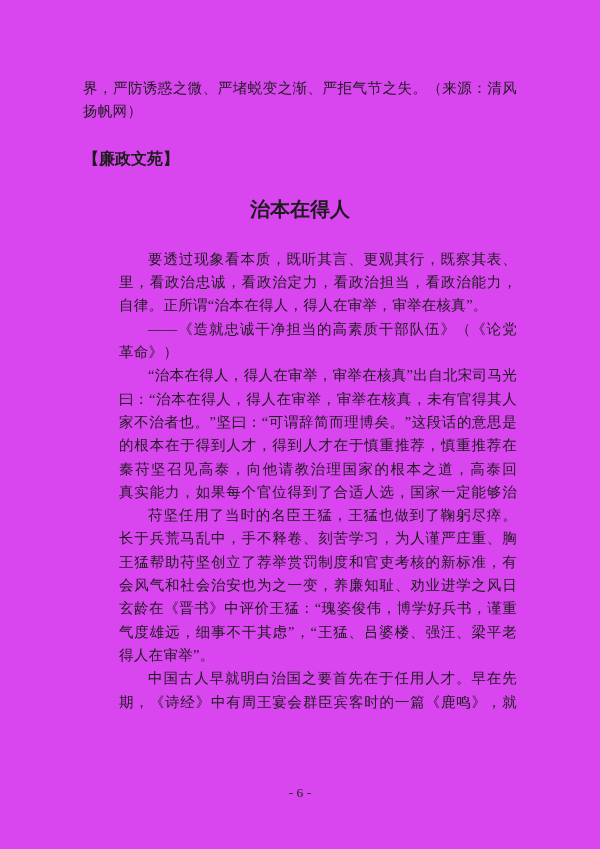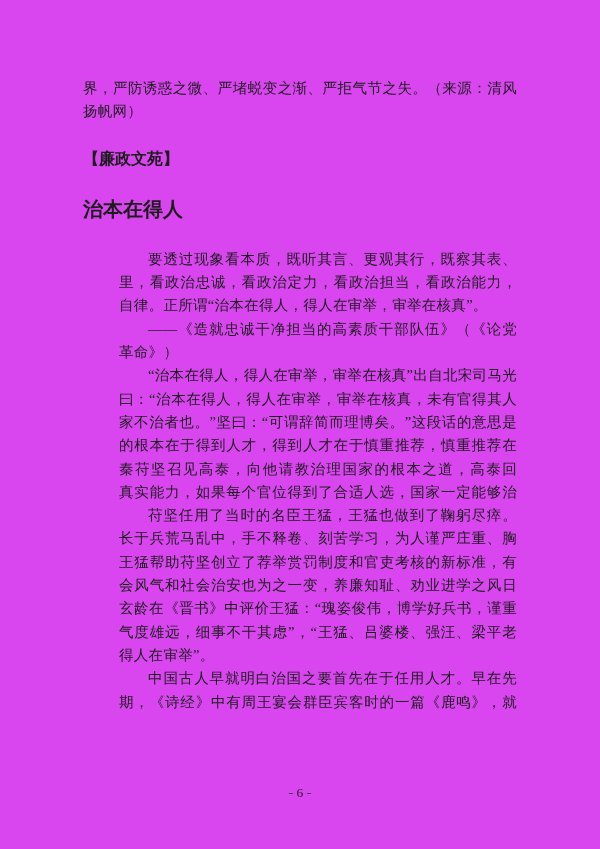--- a/index.html
+++ b/index.html
@@ -36,21 +36,21 @@
     margin-top: 23px;
     font-weight: bold;
     font-size: 16px;
     line-height: 23.3px;
     height: 23.3px;
   }
   .title {
     margin: 24px 0 0 0;
     font-size: 20px;
     font-weight: bold;
-    text-align: left;
+    text-align: center;
     line-height: 30px;
     height: 30px;
   }
   .body-block { margin-top: 24px; margin-left: 36px; }
   .footer {
     position: absolute;
     left: 0;
     right: 0;
     top: 784px;
     text-align: center;

